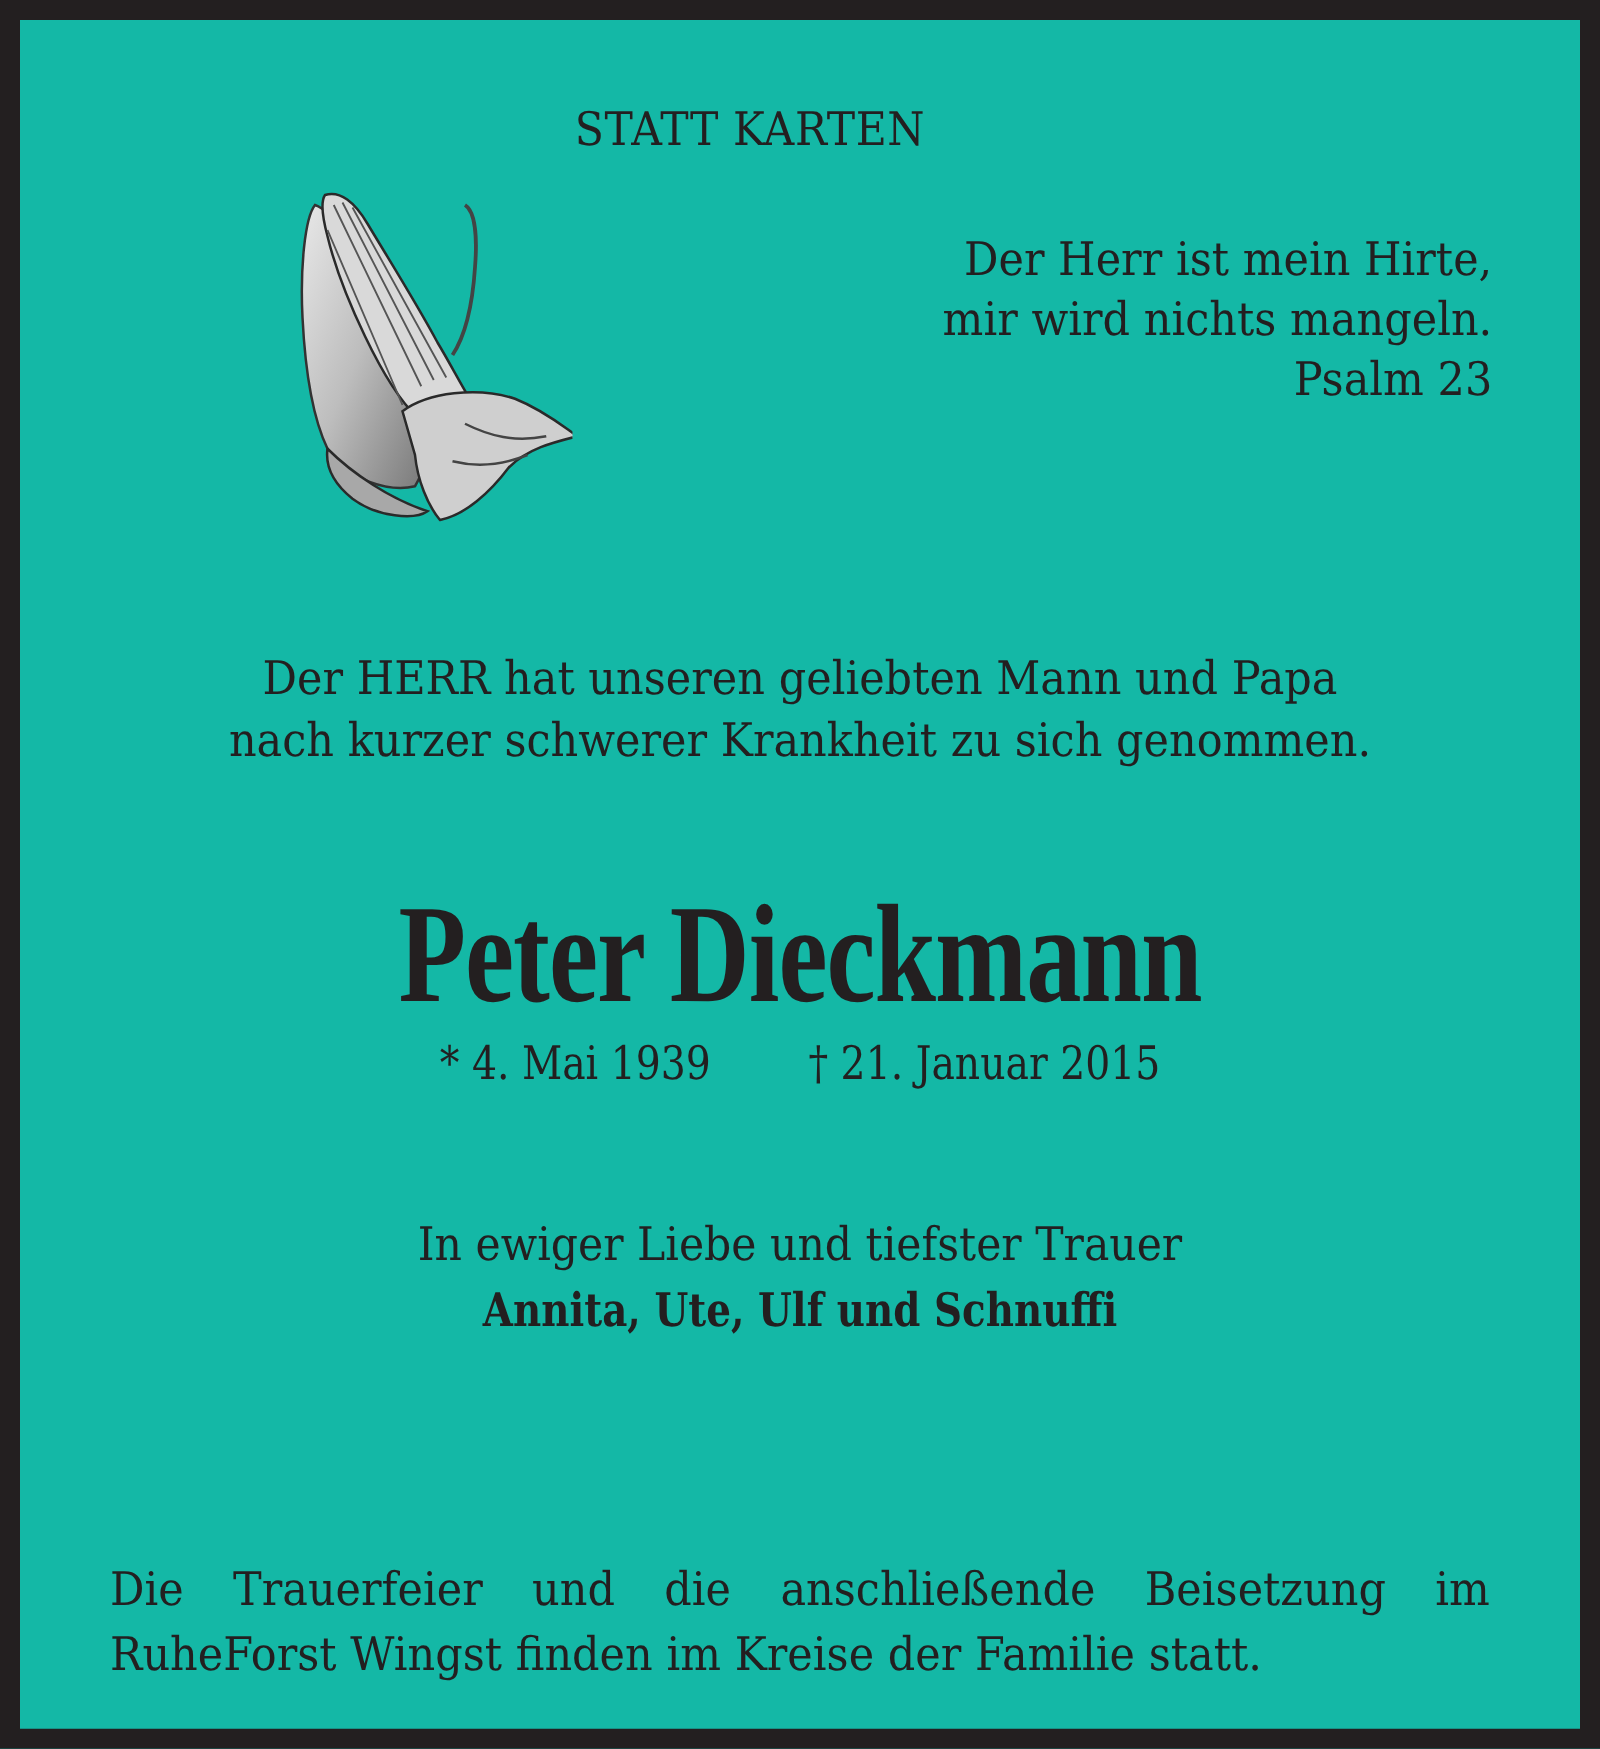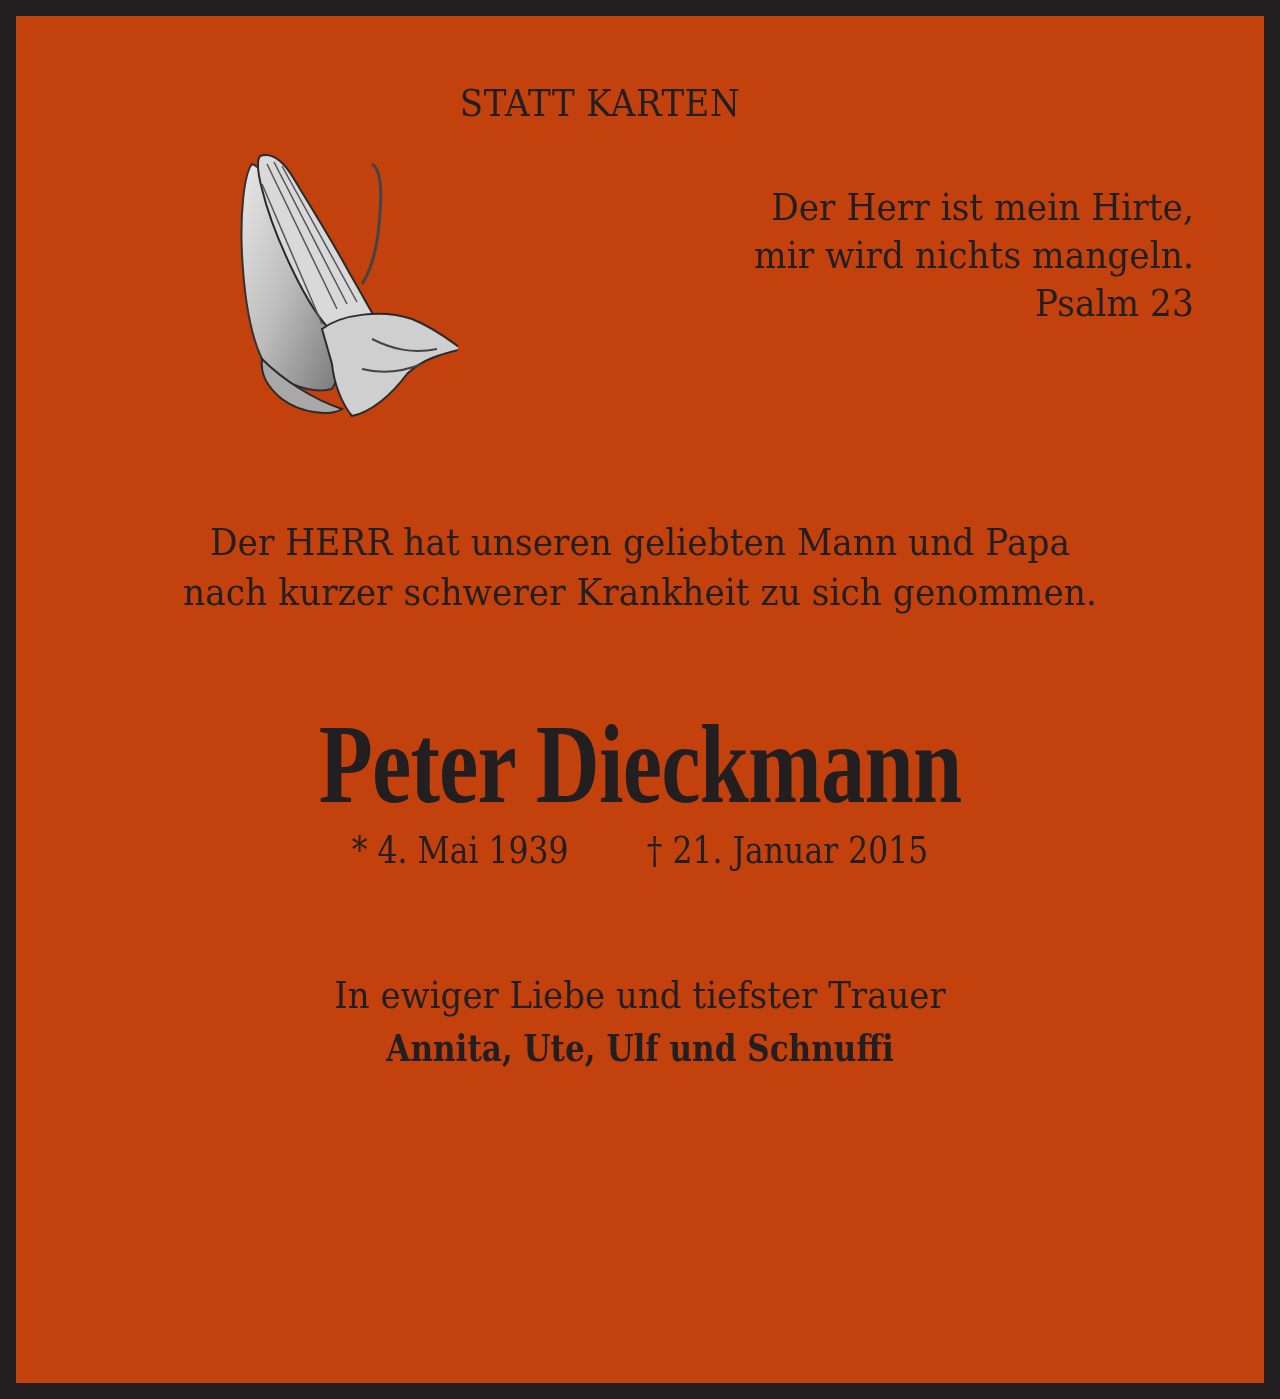--- a/index.html
+++ b/index.html
@@ -8,21 +8,21 @@
     background: #231f20;
     position: relative;
     overflow: hidden;
     font-family: "DejaVu Serif", "Liberation Serif", serif;
     color: #231f20;
   }
   .card {
     position: absolute;
     left: 16px; top: 16px;
     width: 1248px; height: 1367px;
-    background: #c2410c;
+    background: #14b8a6;
   }
   .abs { position: absolute; white-space: nowrap; }
   .center { left: 0; width: 1248px; text-align: center; }
 
   .header {
     top: 66px; left: 414px; width: 340px; text-align: center;
     font-size: 37px; letter-spacing: 0.5px;
     transform: scaleX(0.92); transform-origin: center;
   }
   .hands {
@@ -119,14 +119,26 @@
 
   <div class="abs center name">Peter Dieckmann</div>
 
   <div class="abs center dates">
     <span>* 4. Mai 1939</span><span class="gap"></span><span>† 21. Januar 2015</span>
   </div>
 
   <div class="abs center mourning">In ewiger Liebe und tiefster Trauer</div>
   <div class="abs center signers">Annita, Ute, Ulf und Schnuffi</div>
 
+  <div class="footer">
+    <div class="line1">
+      <span>Die</span>
+      <span>Trauerfeier</span>
+      <span>und</span>
+      <span>die</span>
+      <span>anschließende</span>
+      <span>Beisetzung</span>
+      <span>im</span>
+    </div>
+    <div class="line2">RuheForst Wingst finden im Kreise der Familie statt.</div>
+  </div>
 
 </div>
 
 </body></html>

